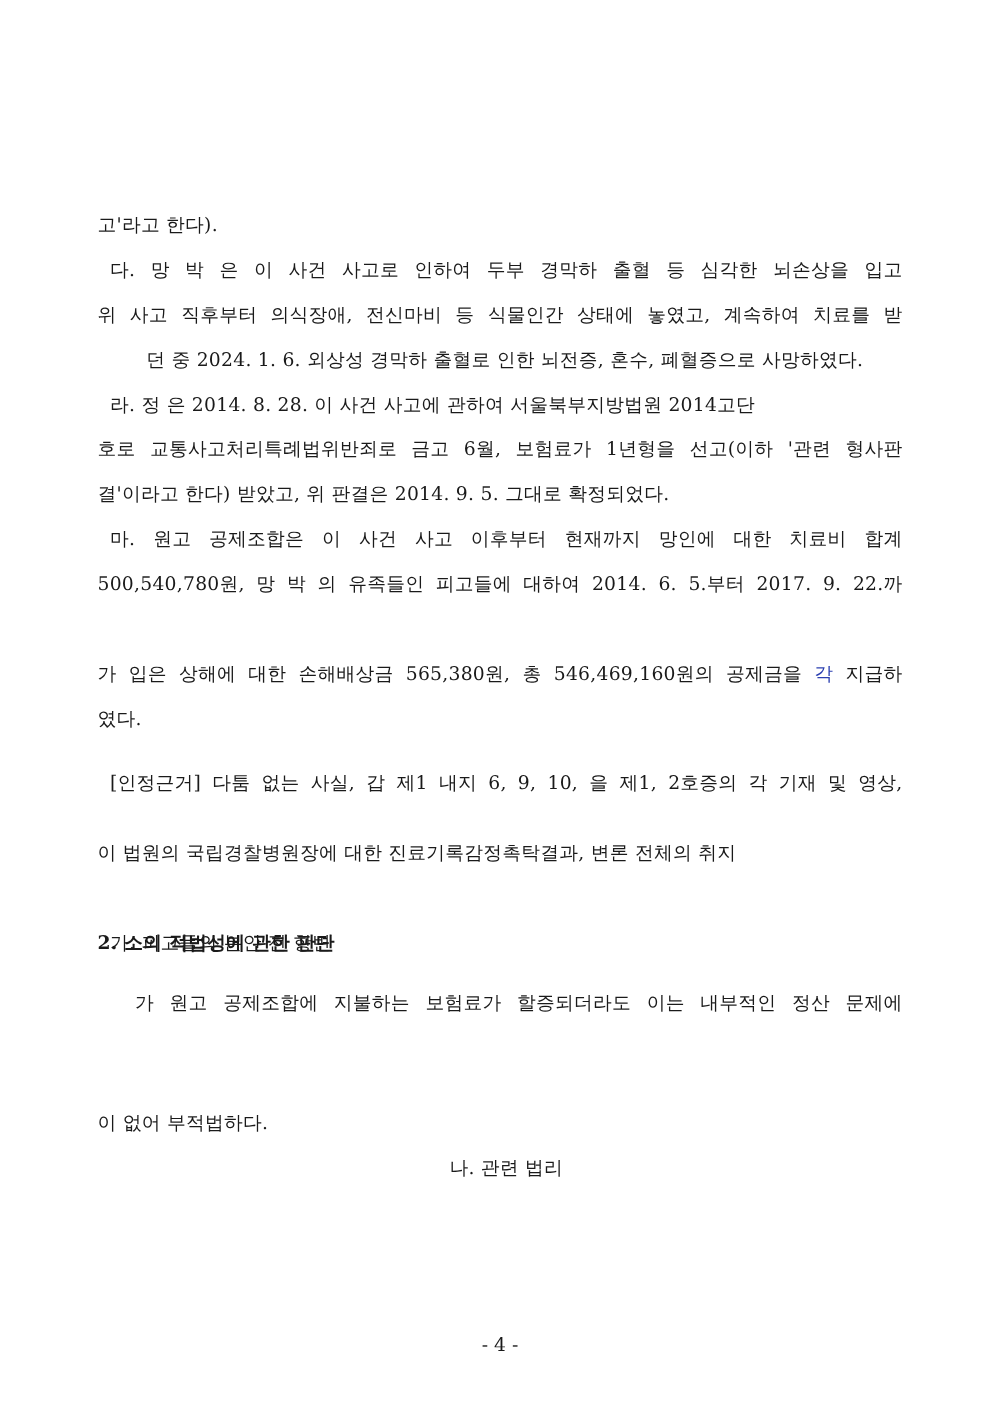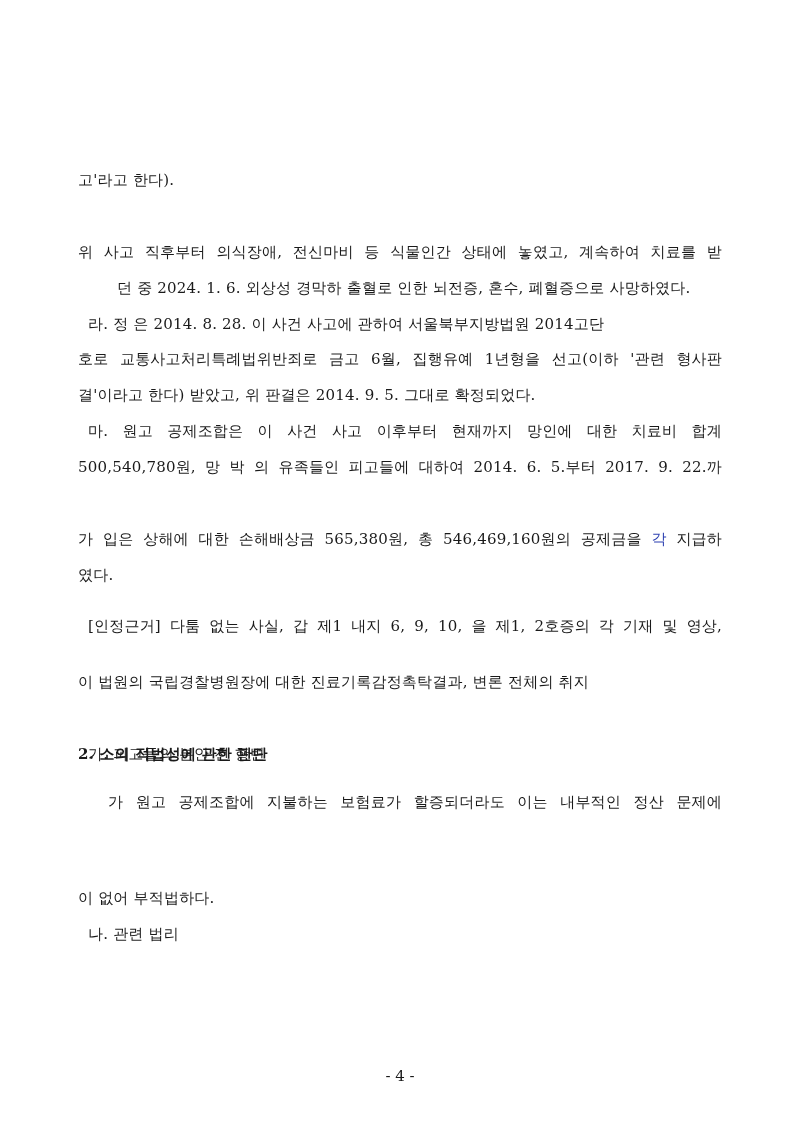--- a/index.html
+++ b/index.html
@@ -50,37 +50,38 @@
       line-height: 24px;
     }
   </style>
 </head>
 <body>
 
 <div class="page">
 
   <div class="line" style="top:168px;">고'라고 한다).</div>
 
+  <div class="line justify indent1" style="top:204px;">다. 망 박     은 이 사건 사고로 인하여 두부 경막하 출혈 등 심각한 뇌손상을 입고</div>
   <div class="line justify" style="top:240px;">위 사고 직후부터 의식장애, 전신마비 등 식물인간 상태에 놓였고, 계속하여 치료를 받</div>
   <div class="line" style="top:276px;margin-left:39px;">던 중 2024. 1. 6. 외상성 경막하 출혈로 인한 뇌전증, 혼수, 폐혈증으로 사망하였다.</div>
 
   <div class="line indent1" style="top:312px;">라. 정     은 2014. 8. 28. 이 사건 사고에 관하여 서울북부지방법원 2014고단</div>
-  <div class="line justify" style="top:347px;">호로 교통사고처리특례법위반죄로 금고 6월, 집행유예 1년형을 선고(이하 '관련 형사판</div>
+  <div class="line justify" style="top:347px;">호로 교통사고처리특례법위반죄로 금고 6월, 보험료가 1년형을 선고(이하 '관련 형사판</div>
   <div class="line" style="top:383px;">결'이라고 한다) 받았고, 위 판결은 2014. 9. 5. 그대로 확정되었다.</div>
 
   <div class="line justify indent1" style="top:419px;">마. 원고 공제조합은 이 사건 사고 이후부터 현재까지 망인에 대한 치료비 합계</div>
   <div class="line justify" style="top:455px;">500,540,780원, 망 박     의 유족들인 피고들에 대하여 2014. 6. 5.부터 2017. 9. 22.까</div>
   <div class="line justify" style="top:527px;"><span>가 입은 상해에 대한 손해배상금 565,380원, 총 546,469,160원의 공제금을 </span><span class="hl">각</span><span> 지급하</span></div>
   <div class="line" style="top:563px;">였다.</div>
 
   <div class="line justify indent1" style="top:614px;">[인정근거] 다툼 없는 사실, 갑 제1 내지 6, 9, 10, 을 제1, 2호증의 각 기재 및 영상,</div>
   <div class="line" style="top:670px;">이 법원의 국립경찰병원장에 대한 진료기록감정촉탁결과, 변론 전체의 취지</div>
 
   <div class="line bold" style="top:706px;">2. 소의 적법성에 관한 판단</div>
 
   <div class="line indent1" style="top:742px;">가. 피고들의 본안 전 항변</div>
   <div class="line justify indent2" style="top:790px;">가 원고 공제조합에 지불하는 보험료가 할증되더라도 이는 내부적인 정산 문제에</div>
   <div class="line" style="top:886px;">이 없어 부적법하다.</div>
 
-  <div class="line indent1" style="top:922px;">나. 관련 법리</div>
+  <div class="line indent1" style="top:922px;text-align:center;">나. 관련 법리</div>
 
   <div class="page-num">- 4 -</div>
 </div>
 
 </body></html>

